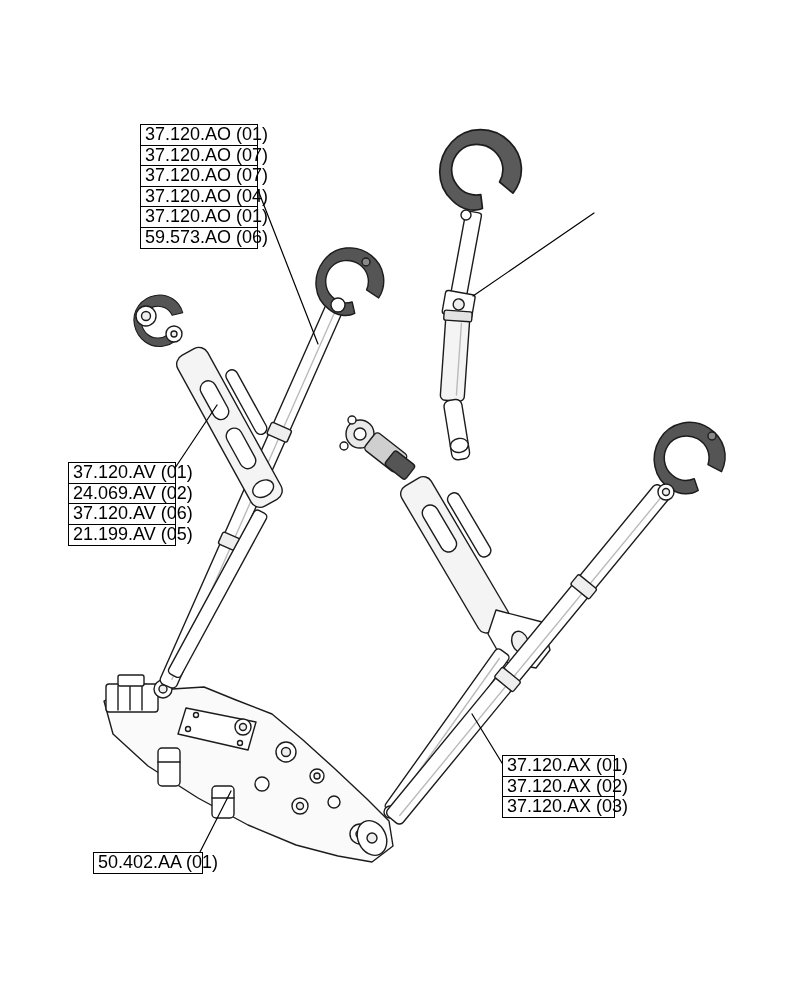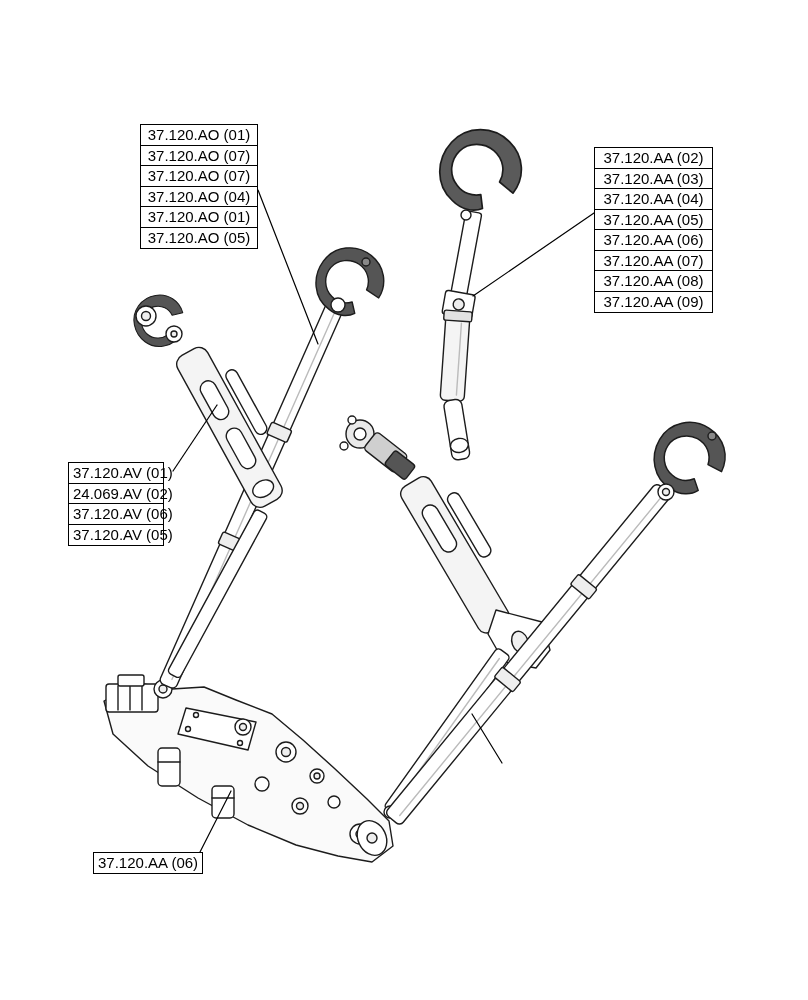--- a/index.html
+++ b/index.html
@@ -13,29 +13,29 @@
   .canvas svg { position:absolute; left:0; top:0; }
   .callout-group { position:absolute; display:flex; flex-direction:column; }
   .callout {
     box-sizing:border-box;
     width:100%;
     height:22px;
     line-height:19px;
     background:#ffffff;
     border:1.5px solid #000000;
     text-align:center;
-    font-size:15px;
+    font-size:18px;
     color:#000000;
     white-space:nowrap;
     padding:0 4px;
   }
   .callout + .callout { margin-top:-1.5px; }
   #g-ao  { left:140px; top:124px; width:118px; }
   #g-aa  { left:594px; top:147px; width:119px; }
-  #g-av  { left:68px;  top:462px; width:96px; }
+  #g-av  { left:68px;  top:462px; width:108px; }
   #g-ax  { left:502px; top:755px; width:113px; }
   #g-aa1 { left:93px;  top:852px; width:110px; }
 </style>
 </head>
 <body>
 
 <div class="canvas">
 
   <svg width="808" height="1000" viewBox="0 0 808 1000">
     <defs>
@@ -185,39 +185,34 @@
       </g>
     </g>
   </svg>
 
   <div class="callout-group" id="g-ao">
     <div class="callout">37.120.AO (01)</div>
     <div class="callout">37.120.AO (07)</div>
     <div class="callout">37.120.AO (07)</div>
     <div class="callout">37.120.AO (04)</div>
     <div class="callout">37.120.AO (01)</div>
-    <div class="callout">37.120.AO (05)</div>
-  </div>
-
-  <div class="callout-group" id="g-aa">
-    <div class="callout">37.120.AA (02)</div>
-    <div class="callout">37.120.AA (03)</div>
-    <div class="callout">37.120.AA (04)</div>
-    <div class="callout">37.120.AA (05)</div>
-    <div class="callout">37.120.AA (06)</div>
-    <div class="callout">37.120.AA (07)</div>
-    <div class="callout">37.120.AA (08)</div>
-    <div class="callout">37.120.AA (09)</div>
-  </div>
+    <div class="callout">59.573.AO (06)</div>
+  </div>
+
 
   <div class="callout-group" id="g-av">
     <div class="callout">37.120.AV (01)</div>
     <div class="callout">24.069.AV (02)</div>
     <div class="callout">37.120.AV (06)</div>
-    <div class="callout">37.120.AV (05)</div>
-  </div>
-
+    <div class="callout">21.199.AV (05)</div>
+  </div>
+
+  <div class="callout-group" id="g-ax">
+    <div class="callout">37.120.AX (01)</div>
+    <div class="callout">37.120.AX (02)</div>
+    <div class="callout">37.120.AX (03)</div>
+  </div>
 
   <div class="callout-group" id="g-aa1">
-    <div class="callout">37.120.AA (06)</div>
+    <div class="callout">50.402.AA (01)</div>
   </div>
 
 </div>
 
 </body></html>

